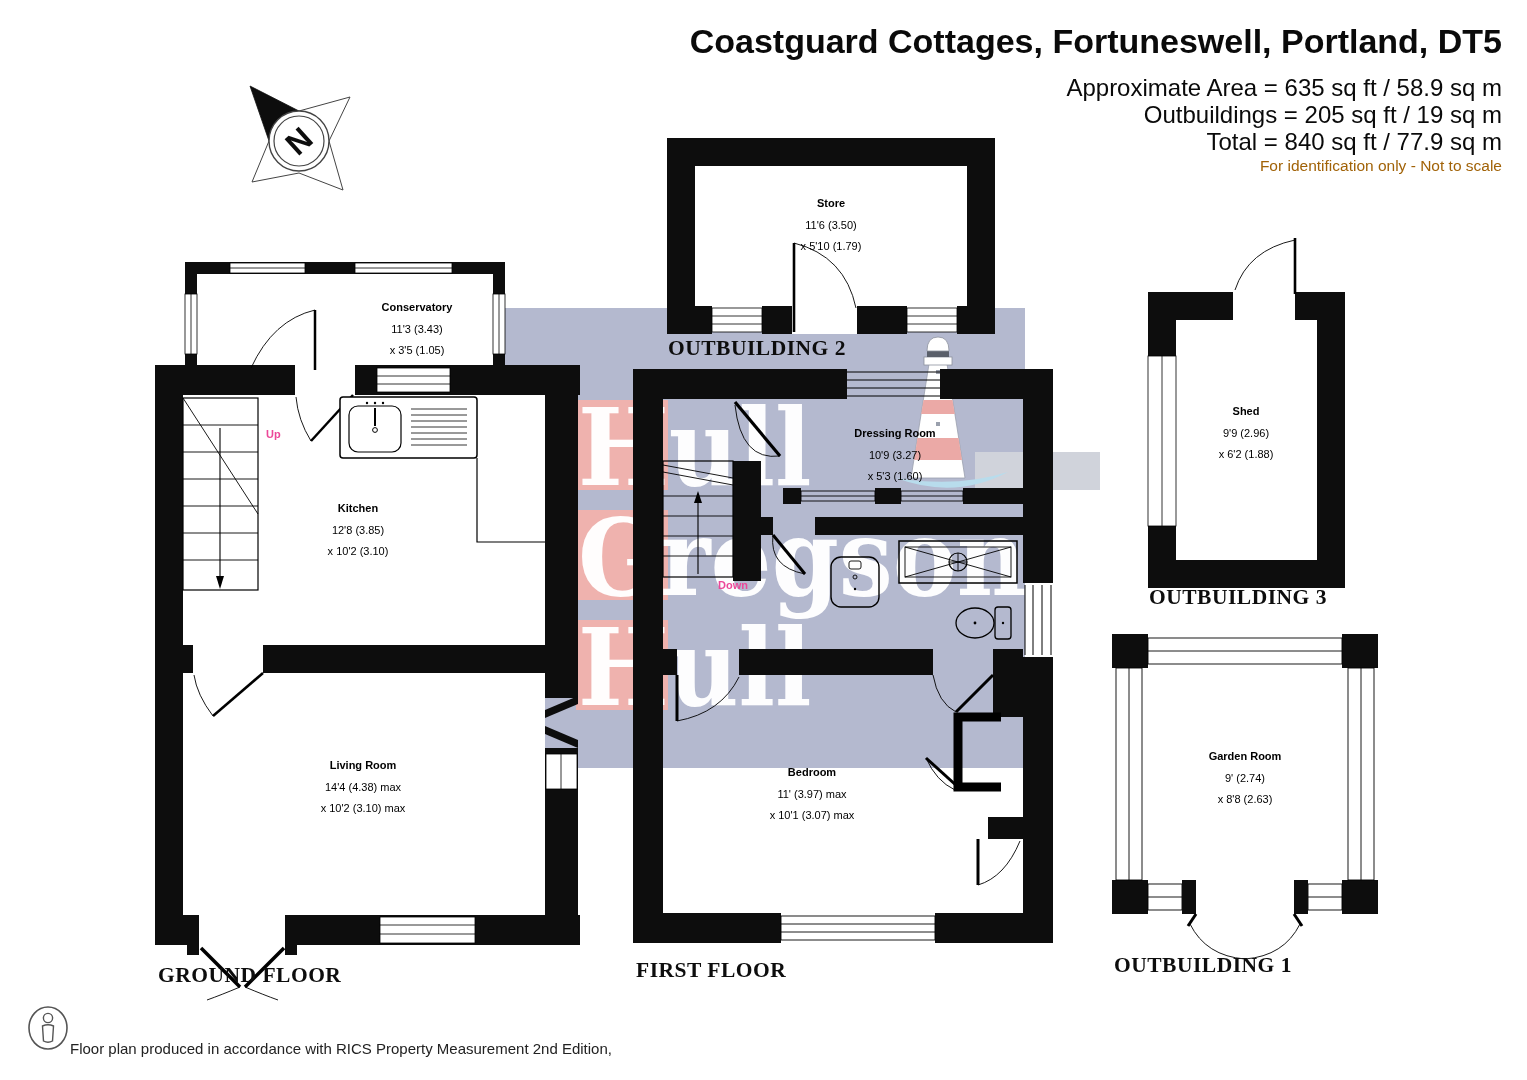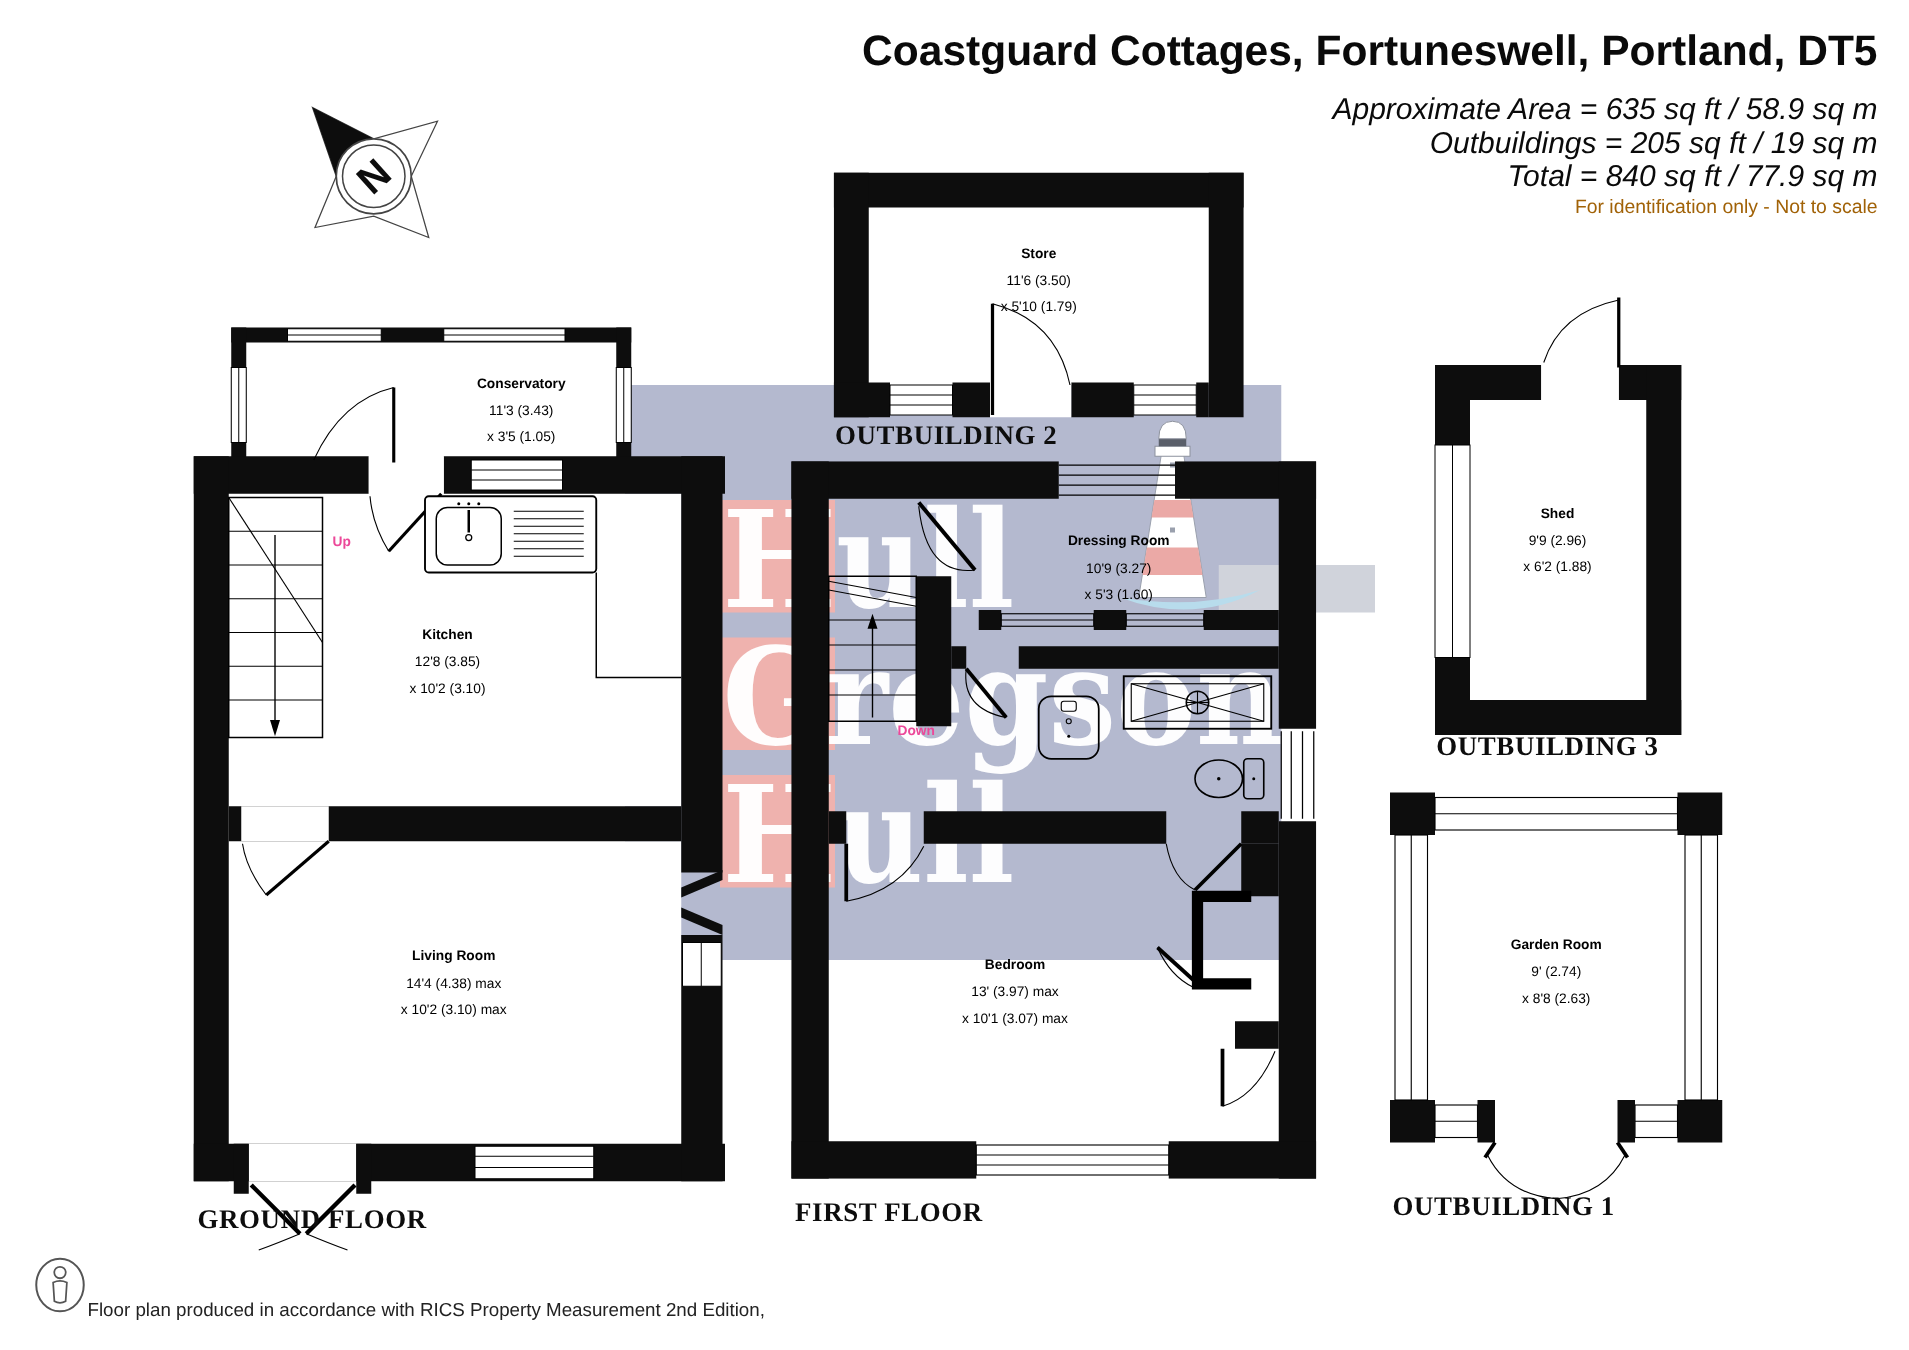--- a/index.html
+++ b/index.html
@@ -1,21 +1,21 @@
 <!DOCTYPE html>
 <html><head>
 <meta charset="utf-8">
 <style>
   html,body{margin:0;padding:0;background:#fff;}
   #page{position:relative;width:1527px;height:1080px;background:#ffffff;overflow:hidden;
         font-family:"Liberation Sans",sans-serif;color:#111;}
   .abs{position:absolute;}
   
   #title{top:22px;right:25px;font-size:34px;font-weight:bold;color:#0a0a0a;white-space:nowrap;}
-  #areas{top:74px;right:25px;text-align:right;font-size:24px;line-height:27px;color:#0a0a0a;font-style:italic;}
+  #areas{top:74px;right:25px;text-align:right;font-size:24px;line-height:27px;color:#0a0a0a;}
   #disclaimer{top:157px;right:25px;font-size:15.5px;color:#a16207;}
   
   #wm-bg{left:500px;top:308px;width:525px;height:460px;background:#b4b9cf;}
   .wm-block{width:92px;height:90px;background:#efb2ae;}
   .wm-word{left:578px;font-family:"DejaVu Serif","Liberation Serif",serif;font-weight:bold;
            font-size:96px;line-height:90px;color:rgba(255,255,255,0.97);
            transform:scaleY(1.12);transform-origin:top left;white-space:nowrap;}
   
   .plan-label{font-size:21.5px;font-weight:bold;letter-spacing:.5px;color:#0d0d0d;white-space:nowrap;font-family:Liberation Serif, serif;}
   .room-label{text-align:center;font-size:11px;line-height:21.5px;color:#000;white-space:nowrap;}
@@ -384,21 +384,21 @@
     <div>14'4 (4.38) max</div>
     <div>x 10'2 (3.10) max</div>
   </div>
   <div class="room-label abs" style="left:795px;top:423px;width:200px;">
     <div class="rn">Dressing Room</div>
     <div>10'9 (3.27)</div>
     <div>x 5'3 (1.60)</div>
   </div>
   <div class="room-label abs" style="left:712px;top:762px;width:200px;">
     <div class="rn">Bedroom</div>
-    <div>13' (3.97) max</div>
+    <div>11' (3.97) max</div>
     <div>x 10'1 (3.07) max</div>
   </div>
   <div class="room-label abs" style="left:731px;top:193px;width:200px;">
     <div class="rn">Store</div>
     <div>11'6 (3.50)</div>
     <div>x 5'10 (1.79)</div>
   </div>
   <div class="room-label abs" style="left:1146px;top:401px;width:200px;">
     <div class="rn">Shed</div>
     <div>9'9 (2.96)</div>

